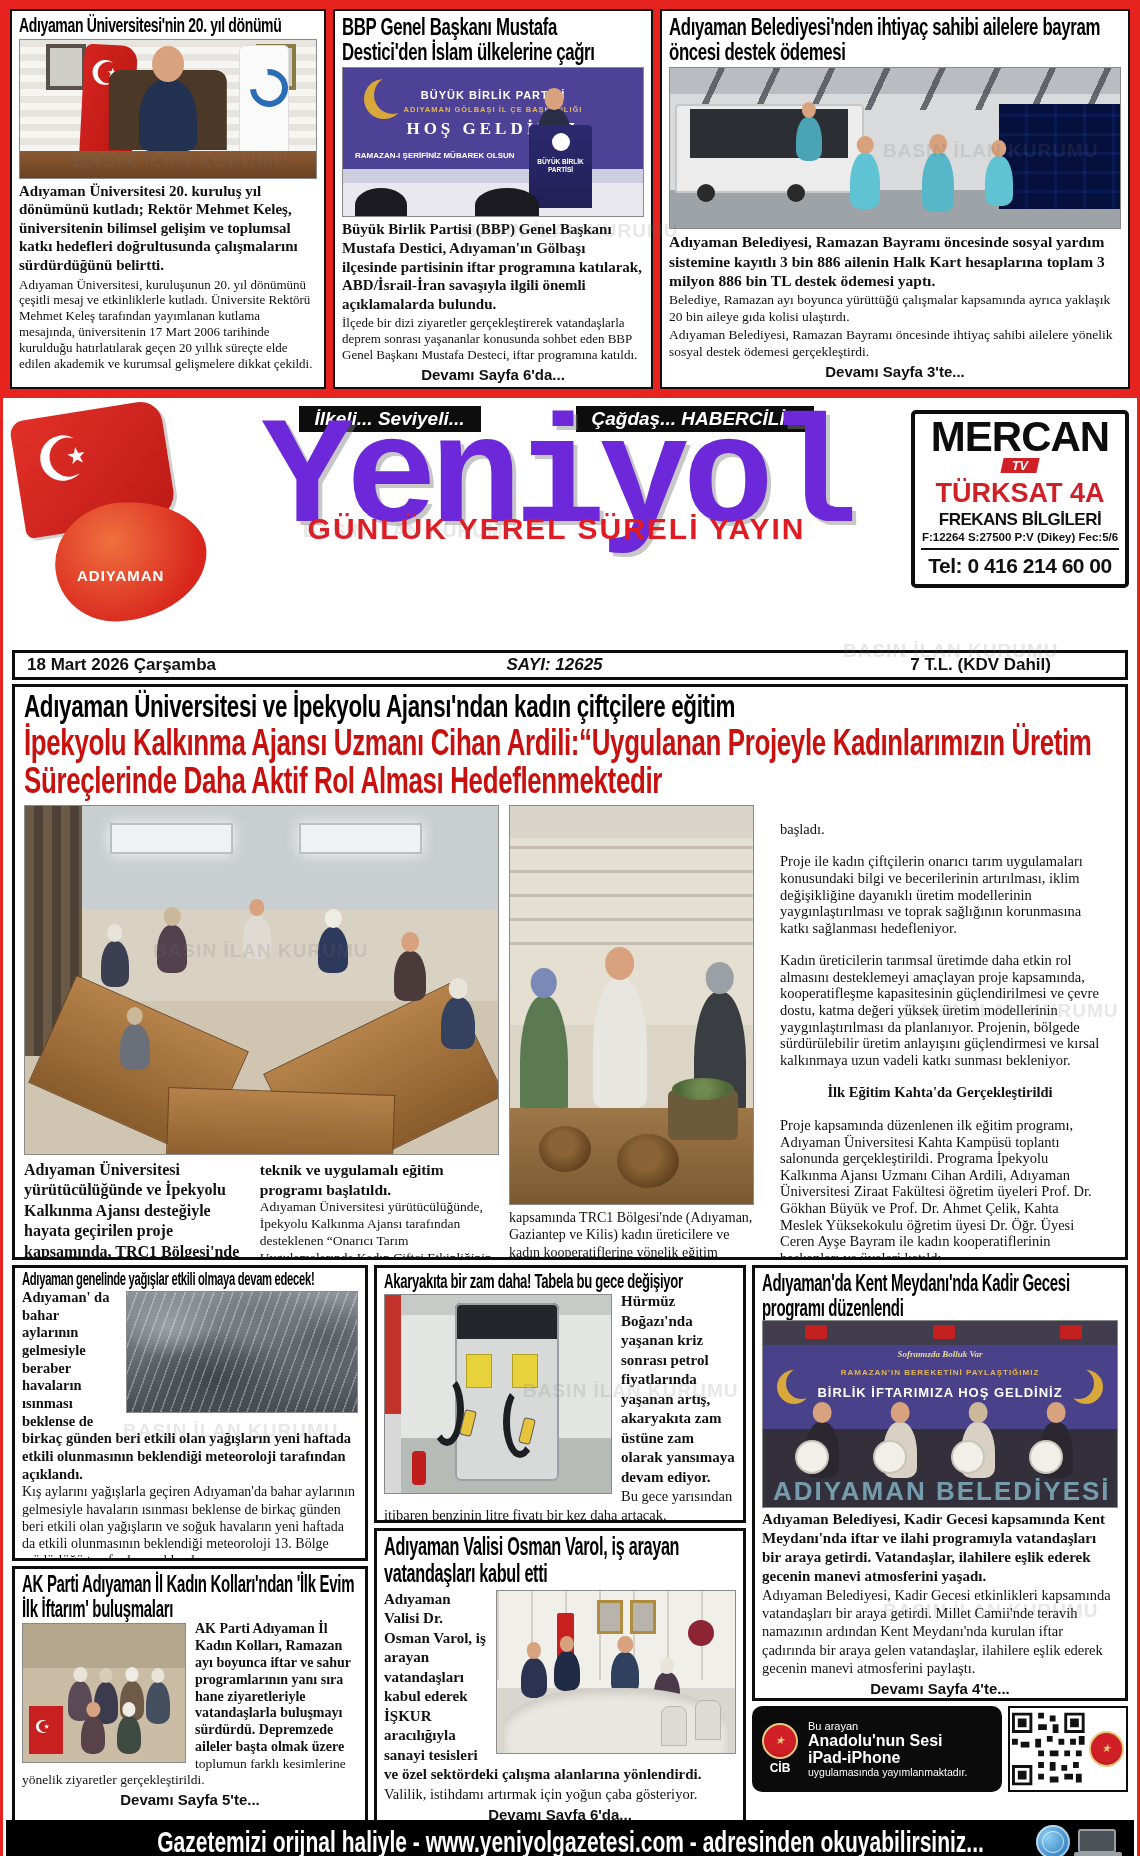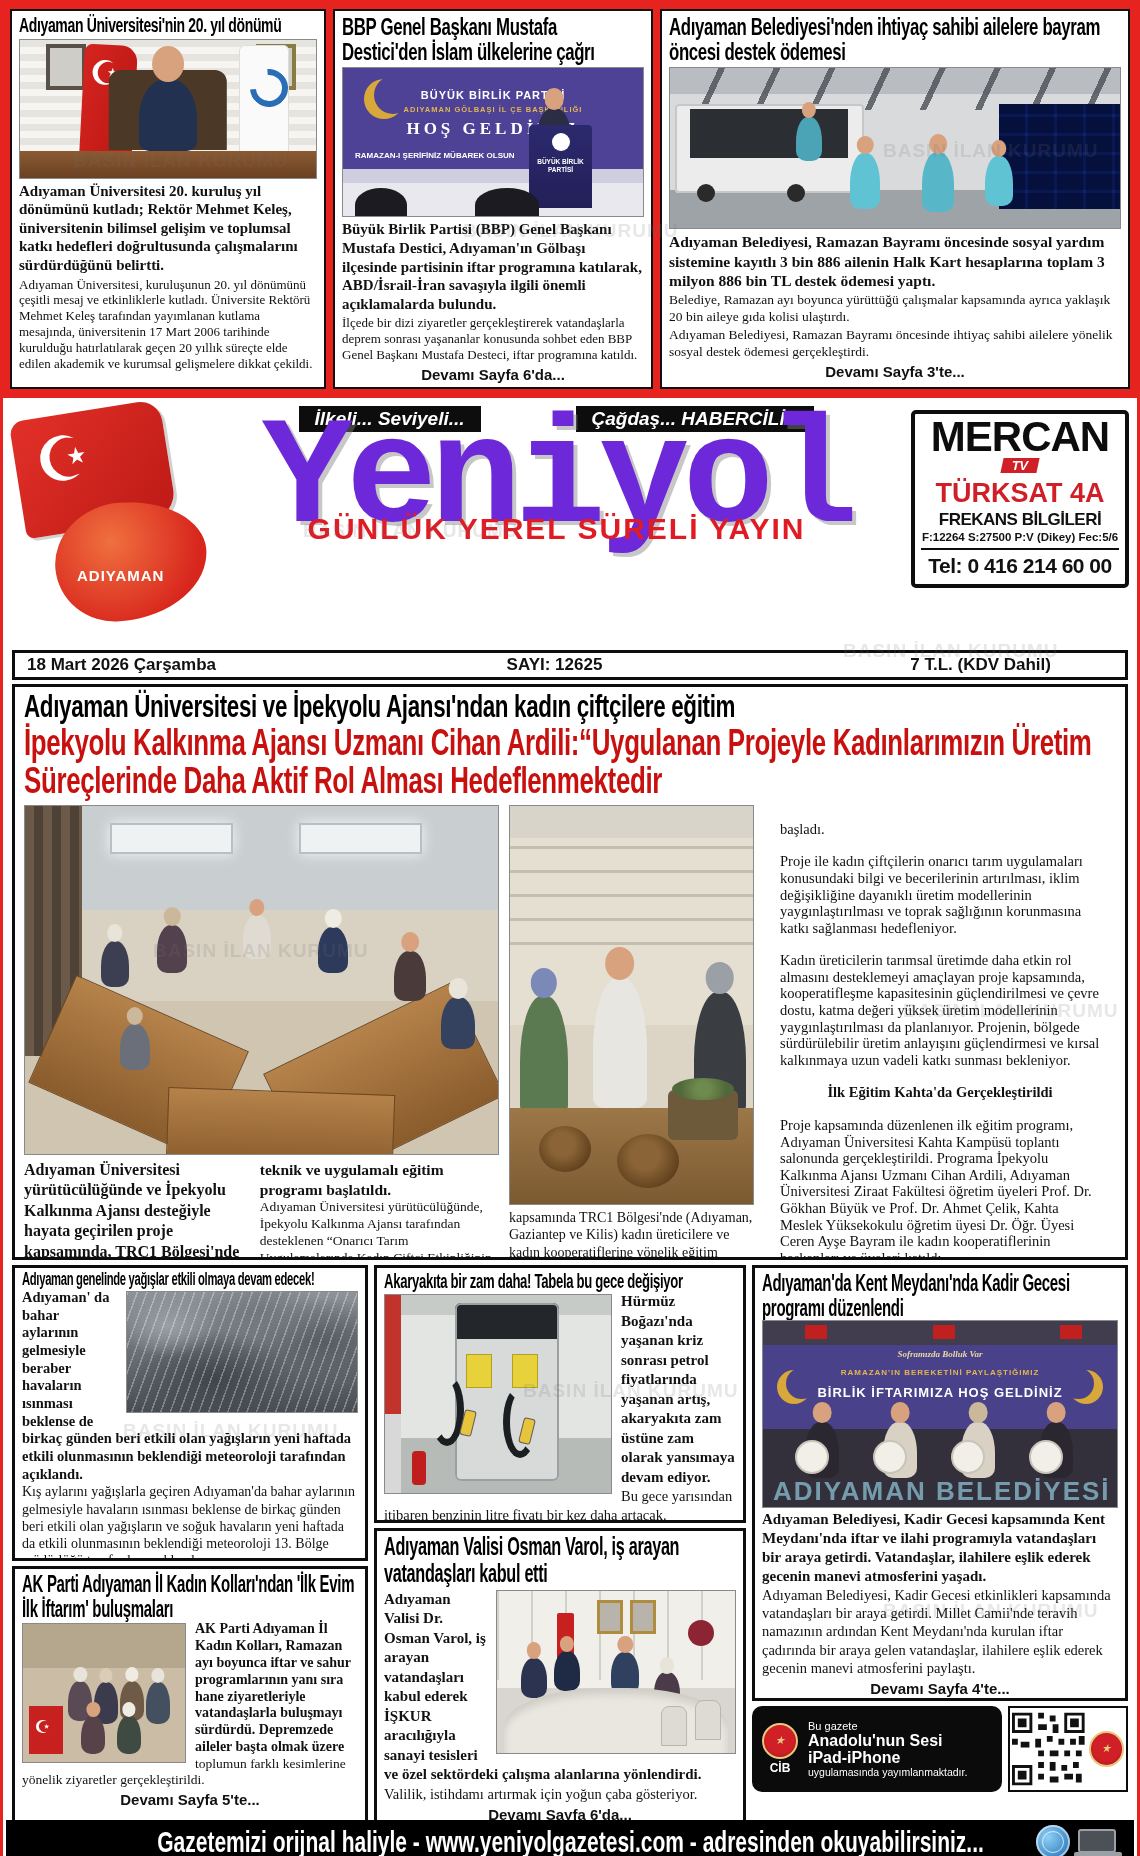--- a/index.html
+++ b/index.html
@@ -150,21 +150,21 @@
   .tv-box{position:absolute; right:8px; top:12px; width:218px; border:4px solid #0d0d0d; border-radius:5px; padding:4px 6px 6px; text-align:center; background:#fff;}
   .tv-name{font-size:42px; line-height:.9; color:#0d0d0d; letter-spacing:-1px;}
   .tv-badge{display:inline-block; background:#d01f26; color:#fff; font-size:13px; padding:0 10px; transform:skewX(-12deg); margin-top:-4px;}
   .tv-sat{color:#d01f26; font-size:27px; margin-top:4px; letter-spacing:0;}
   .tv-freqt{font-size:17px; margin-top:1px;}
   .tv-freq{font:700 11.5px "Liberation Sans",sans-serif; margin-top:1px;}
   .tv-tel{font-size:21px; border-top:2px solid #0d0d0d; margin-top:5px; padding-top:4px;}
 
   
   .dateline{margin:0 9px; border:3px solid #0d0d0d; height:30px; display:flex; align-items:center; font:700 17px "Liberation Sans",sans-serif; padding:0 12px;}
-  .dl-date{flex:1.2;} .dl-issue{flex:1; text-align:center;} .dl-price{flex:1.1; text-align:right; padding-right:62px; font-weight:700;}
+  .dl-date{flex:1.2;} .dl-issue{flex:1; text-align:center;font-style:italic;} .dl-price{flex:1.1; text-align:right; padding-right:62px; font-weight:700;}
 
   
   .main-story{margin:4px 9px 0; border:3px solid #0d0d0d; padding:3px 9px 5px; height:576px; overflow:hidden; background:#fff;}
   .kicker{font-size:32px; line-height:1.04; color:#000;}
   .headline{font-size:37px; line-height:1.02; color:var(--hred); margin-top:1px;}
   .ms-grid{display:grid; grid-template-columns:475px 245px 1fr; gap:4px 10px; margin-top:5px;}
   .ms-left .ph-meet{margin-bottom:5px;}
   .two-col{display:grid; grid-template-columns:1fr 1.06fr; gap:10px;}
   .ms-col1{font-size:16px; line-height:1.28; font-weight:700;}
   .ms-col2{font-size:13.5px; line-height:1.25;}
@@ -450,21 +450,21 @@
         <p class="more">Devamı Sayfa 4'te...</p>
       </article>
 
       <div class="app-row">
         <div class="app-box">
           <div class="cib">
             <i class="cib-emblem"></i>
             <span class="cib-label">CİB</span>
           </div>
           <div class="app-text">
-            <div class="app-l1">Bu gazete</div>
+            <div class="app-l1">Bu arayan</div>
             <div class="app-l2">Anadolu'nun Sesi</div>
             <div class="app-l3">iPad-iPhone</div>
             <div class="app-l4">uygulamasında yayımlanmaktadır.</div>
           </div>
         </div>
         <div class="qr-wrap">
           <svg class="qr-svg" viewBox="0 0 25 25" xmlns="http://www.w3.org/2000/svg">
             <rect width="25" height="25" fill="#fff"></rect>
             <path fill="#111" d="M0 0h7v7H0z M18 0h7v7h-7z M0 18h7v7H0z"></path>
             <path fill="#fff" d="M1 1h5v5H1z M19 1h5v5h-5z M1 19h5v5H1z"></path>

